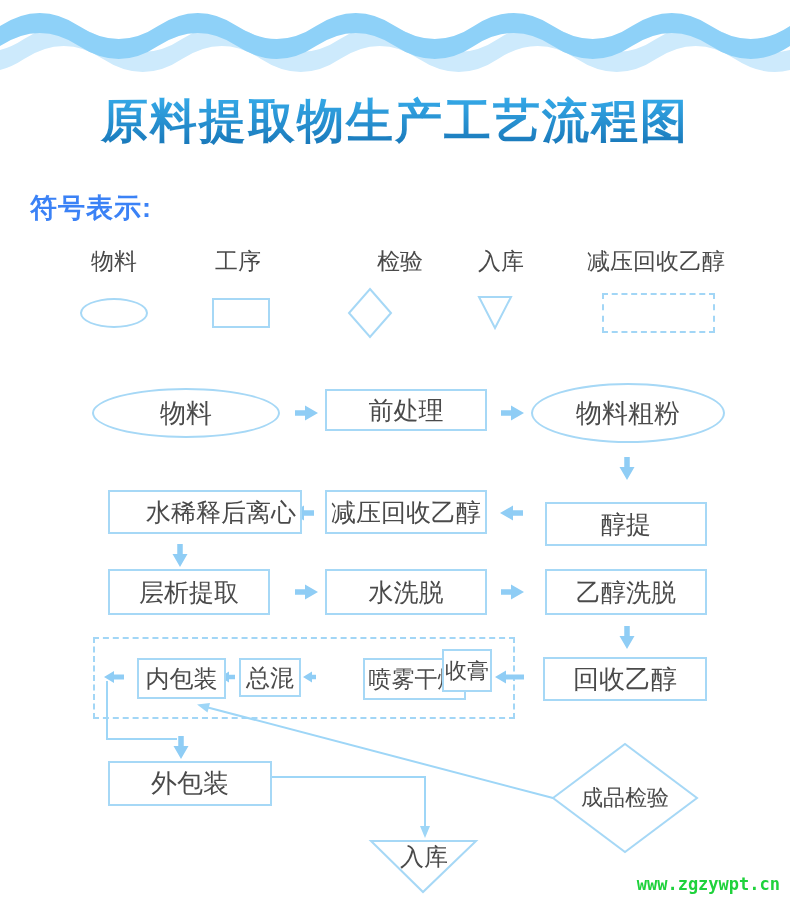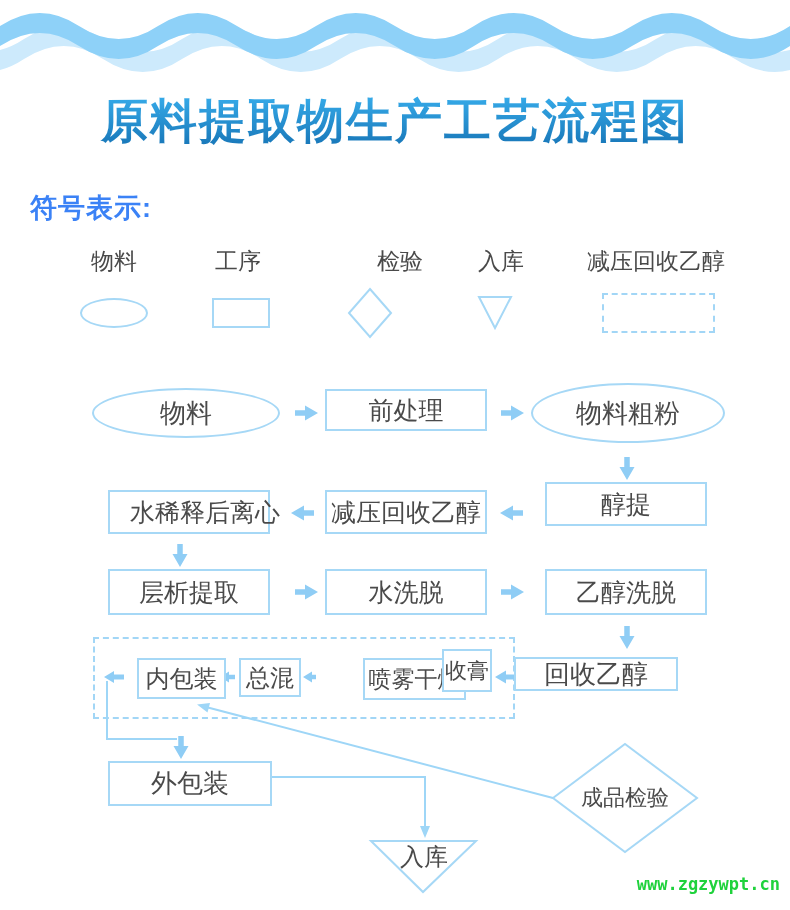--- a/index.html
+++ b/index.html
@@ -104,27 +104,27 @@
   <div class="node ellipse" style="left:92px;top:388px;width:188px;height:50px;font-size:26px;">
       <span>物料</span>
     </div>
   <div class="node" style="left:325px;top:389px;width:162px;height:42px;">
       <span>前处理</span>
     </div>
   <div class="node ellipse" style="left:531px;top:383px;width:194px;height:60px;font-size:26px;">
       <span>物料粗粉</span>
     </div>
 
-  <div class="node" style="left:108px;top:490px;width:162px;height:44px;padding-left:32px;">
+  <div class="node" style="left:108px;top:490px;width:194px;height:44px;padding-left:32px;">
       <span>水稀释后离心</span>
     </div>
   <div class="node" style="left:325px;top:490px;width:162px;height:44px;">
       <span>减压回收乙醇</span>
     </div>
-  <div class="node" style="left:545px;top:482px;width:162px;height:44px;">
+  <div class="node" style="left:545px;top:502px;width:162px;height:44px;">
       <span>醇提</span>
     </div>
 
   <div class="node" style="left:108px;top:569px;width:162px;height:46px;">
       <span>层析提取</span>
     </div>
   <div class="node" style="left:325px;top:569px;width:162px;height:46px;">
       <span>水洗脱</span>
     </div>
   <div class="node" style="left:545px;top:569px;width:162px;height:46px;align-items:center;">
@@ -136,21 +136,21 @@
     </div>
   <div class="node" style="left:239px;top:658px;width:62px;height:39px;font-size:24px;">
       <span>总混</span>
     </div>
   <div class="node" style="left:315px;top:658px;width:103px;height:42px;font-size:23px;margin-left:48px;">
       <span>喷雾干燥</span>
     </div>
   <div class="node" style="left:442px;top:649px;width:50px;height:43px;font-size:22px;">
       <span>收膏</span>
     </div>
-  <div class="node" style="left:514px;top:657px;width:164px;height:34px;font-size:26px;">
+  <div class="node" style="left:543px;top:657px;width:164px;height:44px;font-size:26px;">
       <span>回收乙醇</span>
     </div>
 
   <div class="node" style="left:108px;top:761px;width:164px;height:45px;font-size:26px;">
       <span>外包装</span>
     </div>
 
   <div class="lbl" style="left:555px;top:786px;width:140px;font-size:22px;height:24px;line-height:24px;">成品检验</div>
   <div class="lbl" style="left:374px;top:844px;width:100px;font-size:24px;height:26px;line-height:26px;">入库</div>
 

